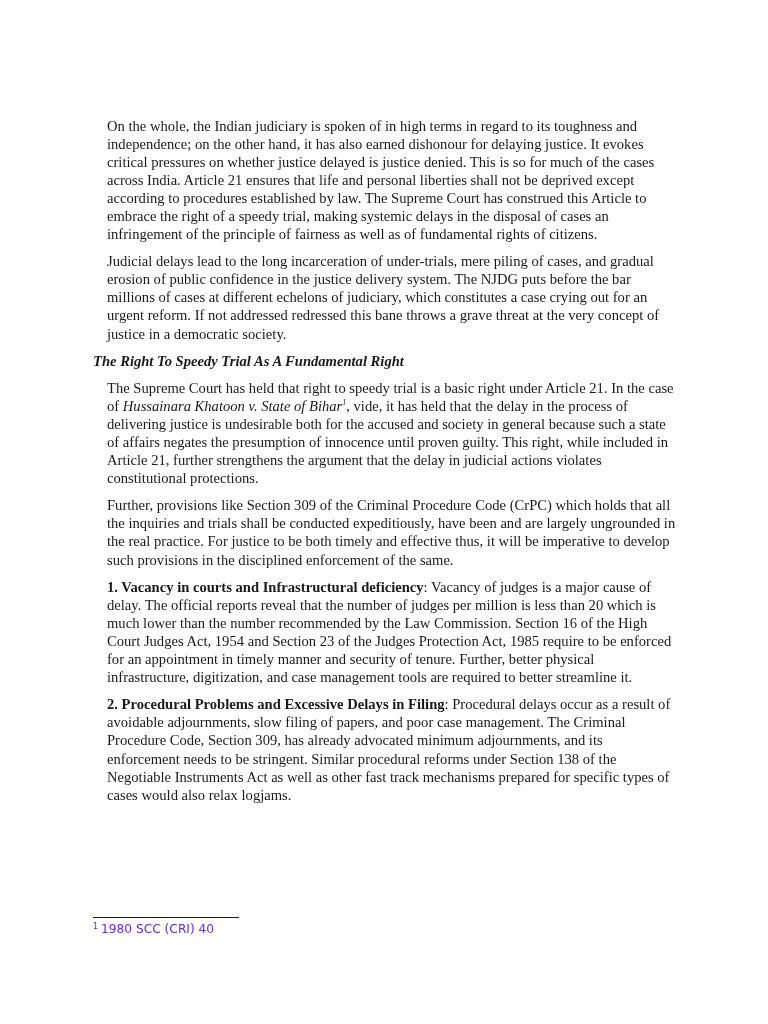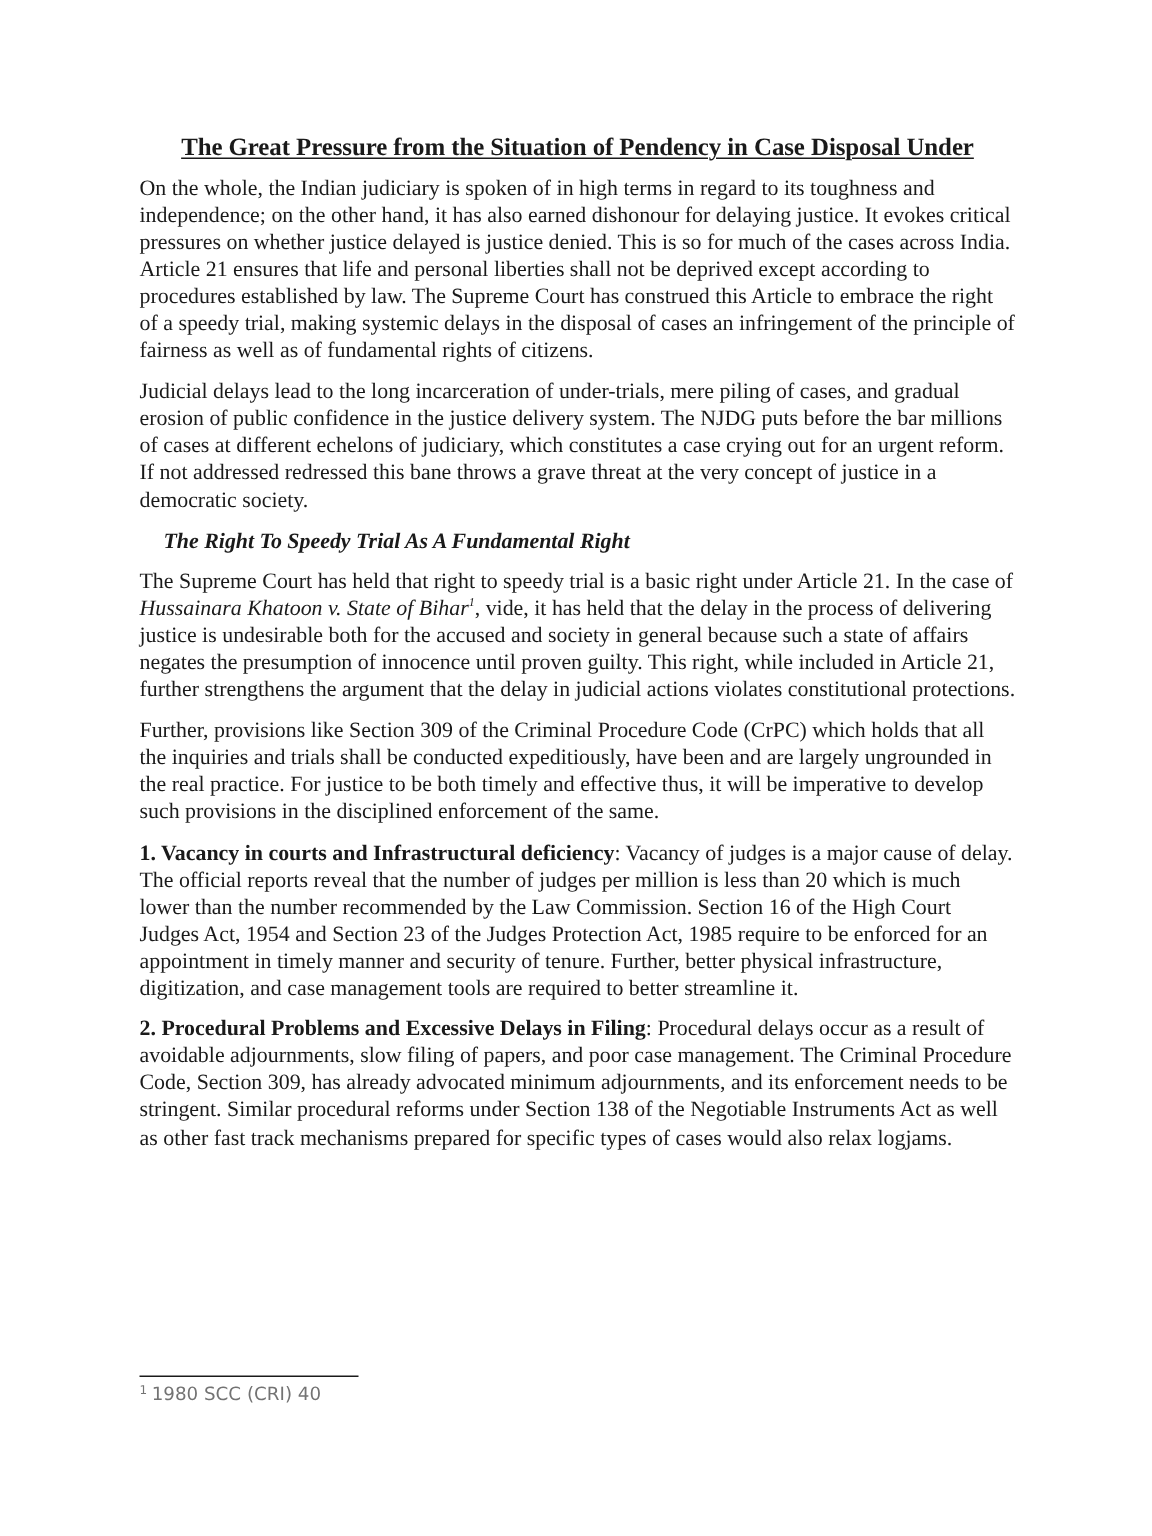--- a/index.html
+++ b/index.html
@@ -28,26 +28,26 @@
     font-size: 16.6px;
     line-height: 20.5px;
     text-align: center;
     text-decoration: underline;
     text-decoration-thickness: 1px;
     text-underline-offset: 2px;
     margin: 0 0 8px 0;
     letter-spacing: -0.05px;
   }
   p {
-    margin: 0 0 9px 0;
+    margin: 0 0 9px 14px;
   }
   .subhead {
     font-weight: bold;
     font-style: italic;
-    margin: 0 0 9px 16px;
+    margin: 0 0 9px 0;
   }
   .lead {
     font-weight: bold;
     text-align: center;
   }
   sup {
     font-size: 8px;
     line-height: 0;
     vertical-align: super;
   }
@@ -59,34 +59,34 @@
     height: 0;
     border-top: 1px solid #1a1a1a;
   }
   .footnote {
     position: absolute;
     left: 93px;
     top: 919px;
     font-family: "DejaVu Sans", sans-serif;
     font-size: 12.2px;
     line-height: 16px;
-    color: #737373;
+    color: #6d28d9;
   }
   .footnote .fn-mark {
     font-size: 8px;
     vertical-align: 4px;
     margin-right: 3px;
   }
 </style>
 </head>
 <body>
 
 <div class="page">
   <div class="title">
-    <span>The Great Pressure from the Situation of Pendency in Case Disposal Under</span><br>
+    <br>
   </div>
 
   <p>On the whole, the Indian judiciary is spoken of in high terms in regard to its toughness and independence; on the other hand, it has also earned dishonour for delaying justice. It evokes critical pressures on whether justice delayed is justice denied. This is so for much of the cases across India. Article 21 ensures that life and personal liberties shall not be deprived except according to procedures established by law. The Supreme Court has construed this Article to embrace the right of a speedy trial, making systemic delays in the disposal of cases an infringement of the principle of fairness as well as of fundamental rights of citizens.</p>
   <p>Judicial delays lead to the long incarceration of under-trials, mere piling of cases, and gradual erosion of public confidence in the justice delivery system. The NJDG puts before the bar millions of cases at different echelons of judiciary, which constitutes a case crying out for an urgent reform. If not addressed redressed this bane throws a grave threat at the very concept of justice in a democratic society.</p>
 
   <div class="subhead">The Right To Speedy Trial As A Fundamental Right</div>
 
   <p><span>The Supreme Court has held that right to speedy trial is a basic right under Article 21. In the case of </span><i>Hussainara Khatoon v. State of Bihar</i><sup><i>1</i></sup><span>, vide, it has held that the delay in the process of delivering justice is undesirable both for the accused and society in general because such a state of affairs negates the presumption of innocence until proven guilty. This right, while included in Article 21, further strengthens the argument that the delay in judicial actions violates constitutional protections.</span></p>
 
   <p>Further, provisions like Section 309 of the Criminal Procedure Code (CrPC) which holds that all the inquiries and trials shall be conducted expeditiously, have been and are largely ungrounded in the real practice. For justice to be both timely and effective thus, it will be imperative to develop such provisions in the disciplined enforcement of the same.</p>

